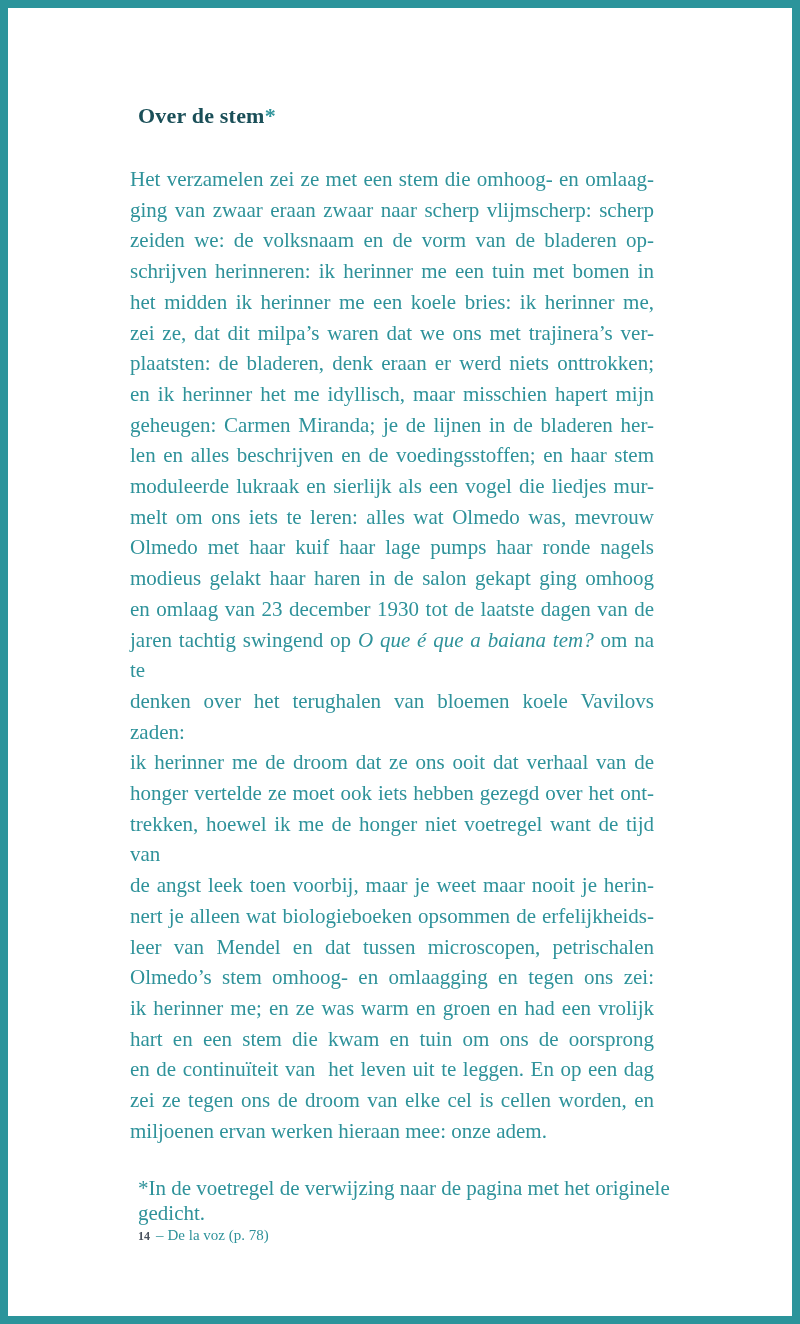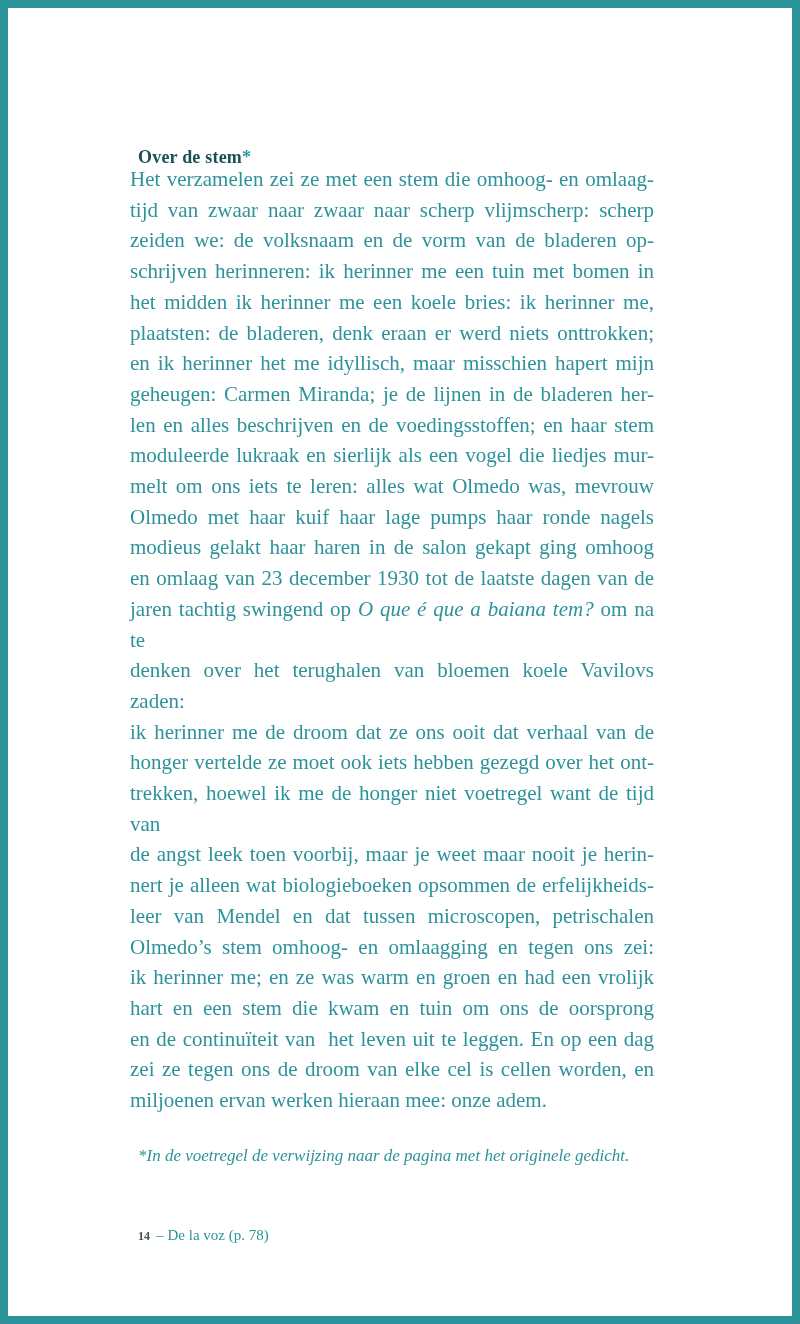--- a/index.html
+++ b/index.html
@@ -11,44 +11,42 @@
   }
   .page {
     position: relative;
     width: 800px; height: 1324px;
     background: var(--bg, #fff);
     border: 8px solid var(--frame, #2b949b);
   }
   .title {
     position: absolute;
     left: 130px; top: 95px;
-    font-size: 18px;
+    font-size: 22px;
     font-weight: bold;
     color: var(--title, #1a4f58);
     letter-spacing: 0.2px;
-    margin-top: 44px;
   }
   .title .asterisk { color: var(--asterisk, #2f949b); }
   .body-text {
     position: absolute;
     left: 122px; top: 156px;
     width: 524px;
     font-size: 21px;
     line-height: 30.7px;
     color: var(--body, #2e929a);
   }
   .line { text-align: justify; text-align-last: justify; }
   .line.last { text-align-last: left; }
   .italic { font-style: italic; }
   .footnote {
     position: absolute;
-    left: 130px; top: 1138px;
+    left: 130px; top: 1168px;
     width: 540px;
-    font-size: 17px;
-    font-style: italic;
+    font-size: 21px;
     color: var(--body, #2e929a);
   }
   .footer {
     position: absolute;
     left: 130px; top: 1219px;
     font-size: 15px;
     color: var(--body, #2e929a);
   }
   .footer .num {
     font-weight: bold;
@@ -59,24 +57,25 @@
   .footer .ref { }
 </style>
 </head>
 <body>
 
 <div class="page">
   <h1 class="title"><span>Over de stem</span><span class="asterisk">*</span></h1>
 
   <div class="body-text">
       <div class="line"><span>Het verzamelen zei ze met een stem die omhoog- en omlaag-</span></div>
-      <div class="line"><span>tijd van zwaar naar zwaar naar scherp vlijmscherp: scherp</span></div>
+      <div class="line"><span>ging van zwaar eraan zwaar naar scherp vlijmscherp: scherp</span></div>
       <div class="line"><span>zeiden we: de volksnaam en de vorm van de bladeren op-</span></div>
       <div class="line"><span>schrijven herinneren: ik herinner me een tuin met bomen in</span></div>
       <div class="line"><span>het midden ik herinner me een koele bries: ik herinner me,</span></div>
+      <div class="line"><span>zei ze, dat dit milpa’s waren dat we ons met trajinera’s ver-</span></div>
       <div class="line"><span>plaatsten: de bladeren, denk eraan er werd niets onttrokken;</span></div>
       <div class="line"><span>en ik herinner het me idyllisch, maar misschien hapert mijn</span></div>
       <div class="line"><span>geheugen: Carmen Miranda; je de lijnen in de bladeren her-</span></div>
       <div class="line"><span>len en alles beschrijven en de voedingsstoffen; en haar stem</span></div>
       <div class="line"><span>moduleerde lukraak en sierlijk als een vogel die liedjes mur-</span></div>
       <div class="line"><span>melt om ons iets te leren: alles wat Olmedo was, mevrouw</span></div>
       <div class="line"><span>Olmedo met haar kuif haar lage pumps haar ronde nagels</span></div>
       <div class="line"><span>modieus gelakt haar haren in de salon gekapt ging omhoog</span></div>
       <div class="line"><span>en omlaag van 23 december 1930 tot de laatste dagen van de</span></div>
       <div class="line"><span>jaren tachtig swingend op </span><span class="italic">O que é que a baiana tem?</span><span> om na te</span></div>

